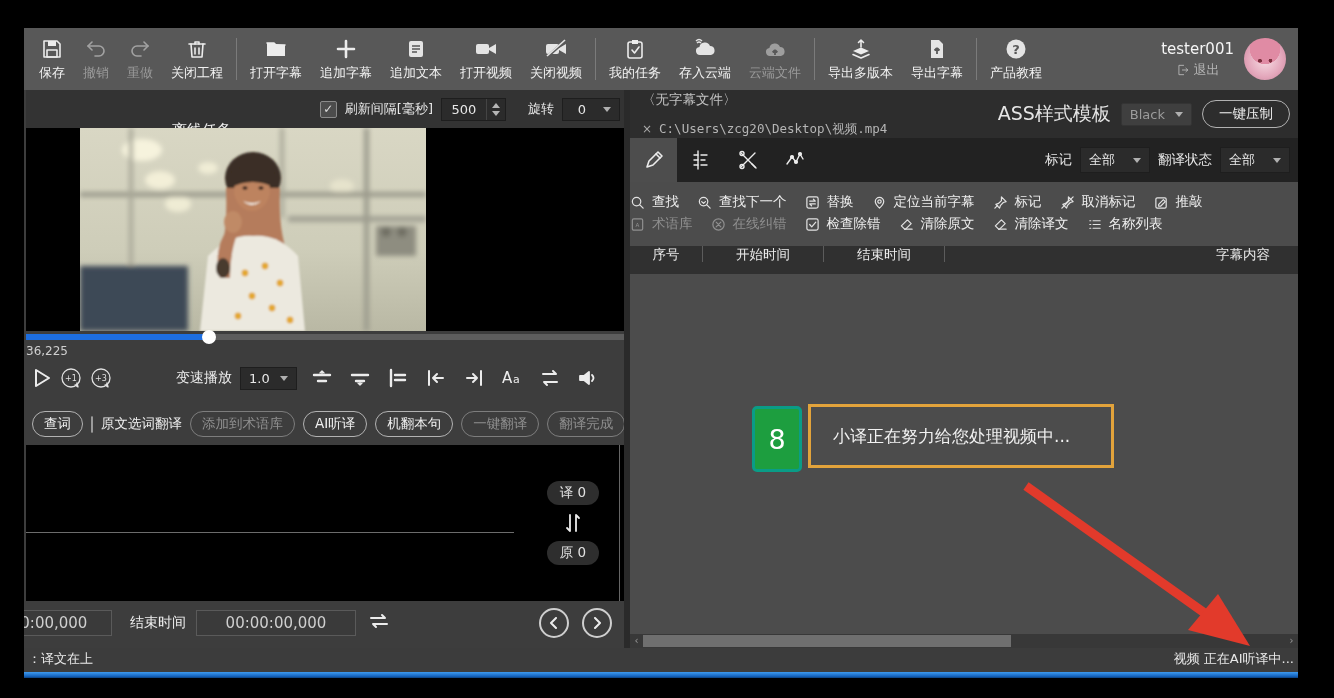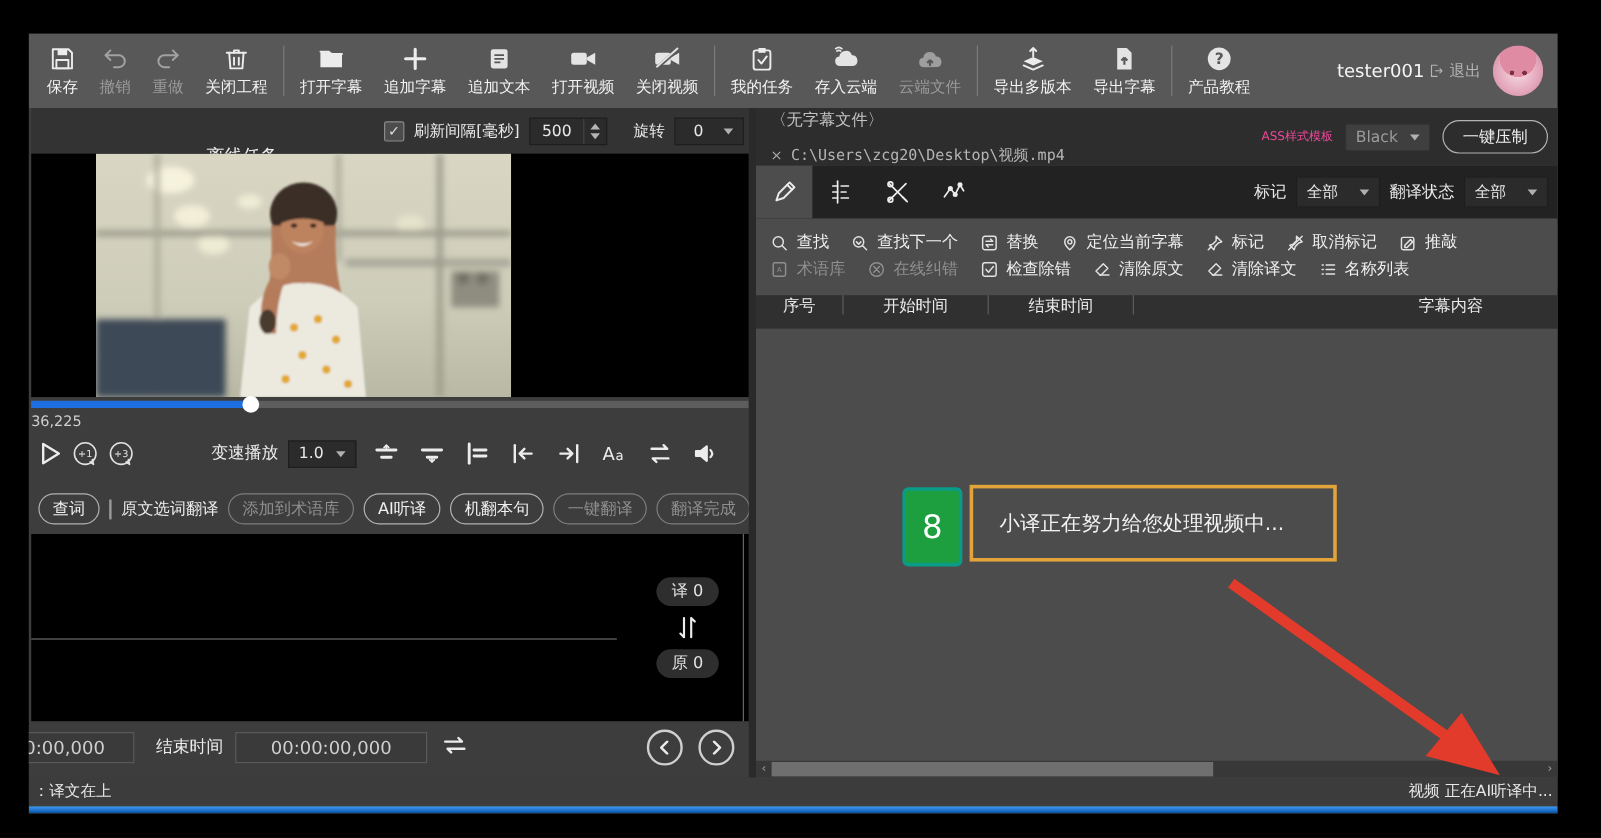--- a/index.html
+++ b/index.html
@@ -10,21 +10,21 @@
   
   .toolbar{position:absolute;left:0;top:0;width:1274px;height:62px;background:#585858;
            display:flex;align-items:center;padding-left:6px;box-sizing:border-box;}
   .tbtn{display:flex;flex-direction:column;align-items:center;justify-content:center;gap:2px;
         padding:0 9px;font-size:13px;color:#f2f2f2;white-space:nowrap;cursor:default;}
   .tbtn .glyph{height:26px;display:flex;align-items:center;justify-content:center;}
   .tbtn.disabled{color:#9a9a9a;}
   .tbtn.disabled svg{opacity:.5;}
   .tsep{width:1px;height:42px;background:#7b7b7b;margin:0 4px;}
   .tb-right{margin-left:auto;display:flex;align-items:center;gap:10px;padding-right:12px;}
-  .userbox{display:flex;flex-direction:row;align-items:center;gap:3px;}
+  .userbox{display:flex;flex-direction:column;align-items:center;gap:3px;}
   .username{font-size:15px;color:#f5f5f5;}
   .logout{display:flex;align-items:center;gap:4px;font-size:13px;color:#b5b5b5;}
   .avatar{width:42px;height:42px;border-radius:50%;
     background:
       radial-gradient(circle at 38% 54%, #7c2f3e 0 5%, rgba(0,0,0,0) 6%),
       radial-gradient(circle at 63% 54%, #7c2f3e 0 5%, rgba(0,0,0,0) 6%),
       radial-gradient(circle at 50% 26%, #e08ba4 0 40%, rgba(0,0,0,0) 41%),
       radial-gradient(circle at 50% 52%, #f6dde3 0%, #e4a8bc 55%, #c97e98 100%);}
 
   svg.ic{stroke:#ececec;fill:none;stroke-width:1.6;stroke-linecap:round;stroke-linejoin:round;}
@@ -86,40 +86,40 @@
   
   .divider{position:absolute;left:600px;top:62px;width:6px;height:558px;background:#2a2a2a;}
   .rp{position:absolute;left:606px;top:62px;width:668px;height:558px;background:#4c4c4c;}
   .file-hd{position:absolute;left:0;top:0;width:668px;height:48px;background:#2d2d2d;display:flex;align-items:center;box-sizing:border-box;padding:0 8px 0 12px;}
   .file-lines{display:flex;flex-direction:column;gap:12px;}
   .no-sub{font-size:13.5px;color:#c2c2c2;}
   .vpath{display:flex;align-items:center;gap:7px;font-size:12.5px;color:#b5b5b5;
          font-family:"DejaVu Sans Mono","Liberation Mono",monospace;}
   .vpath .x{color:#aaa;font-size:12px;font-family:"DejaVu Sans",sans-serif;}
   .file-right{margin-left:auto;display:flex;align-items:center;gap:10px;}
-  .ass-label{font-size:10px;color:#ec4899;white-space:nowrap;}
+  .ass-label{font-size:19px;color:#e5e5e5;white-space:nowrap;}
   .dd.gray{background:#3f3f3f;border-color:#343434;color:#9c9c9c;border-radius:2px;}
   .pill.compress{border-width:1px;padding:4px 16px;}
 
   .tabbar{position:absolute;left:0;top:48px;width:668px;height:44px;background:#222;display:flex;align-items:center;}
   .tab{width:47px;height:44px;display:flex;align-items:center;justify-content:center;}
   .tab.sel{background:#4d4d4d;}
   .filters{margin-left:auto;display:flex;align-items:center;gap:8px;padding-right:8px;font-size:13.5px;}
 
   .findbar{position:absolute;left:0;top:96px;width:668px;height:54px;background:#4c4c4c;
-           display:flex;flex-direction:column;justify-content:center;gap:4px;padding-left:12px;box-sizing:border-box;}
+           display:flex;flex-direction:column;justify-content:center;gap:4px;box-sizing:border-box;}
   .frow{display:flex;align-items:center;gap:18px;}
   .fitem{display:flex;align-items:center;gap:7px;font-size:13.5px;color:#efefef;white-space:nowrap;}
   .fitem.disabled{color:#8f8f8f;}
 
   .thead{position:absolute;left:0;top:156px;width:668px;height:28px;background:#303030;
          display:flex;align-items:flex-start;font-size:13.5px;color:#eaeaea;}
   .th-sep{width:1px;height:16px;background:#5c5c5c;}
   .th{text-align:center;}
-  .th.c1{width:72px;} .th.c2{width:120px;} .th.c3{width:120px;} .th.c4{flex:1;padding-right:62px;}
+  .th.c1{width:72px;} .th.c2{width:120px;} .th.c3{width:120px;} .th.c4{flex:1;padding-right:28px;}
 
   .tbody{position:absolute;left:0;top:184px;width:668px;height:360px;background:#4c4c4c;}
   .badge{position:absolute;left:122px;top:132px;width:44px;height:60px;background:#1d9e3f;
          border:3px solid #0a9c87;border-radius:5px;display:flex;align-items:center;justify-content:center;
          font-size:27px;color:#fff;}
   .msgbox{position:absolute;left:178px;top:130px;width:306px;height:64px;border:3px solid #e2a33b;
           background:#4c4c4c;display:flex;align-items:center;padding-left:22px;box-sizing:border-box;
           font-size:17px;color:#f2f2f2;white-space:nowrap;}
 
   .hscroll{position:absolute;left:0;top:544px;width:668px;height:14px;background:#383838;display:flex;align-items:center;}

